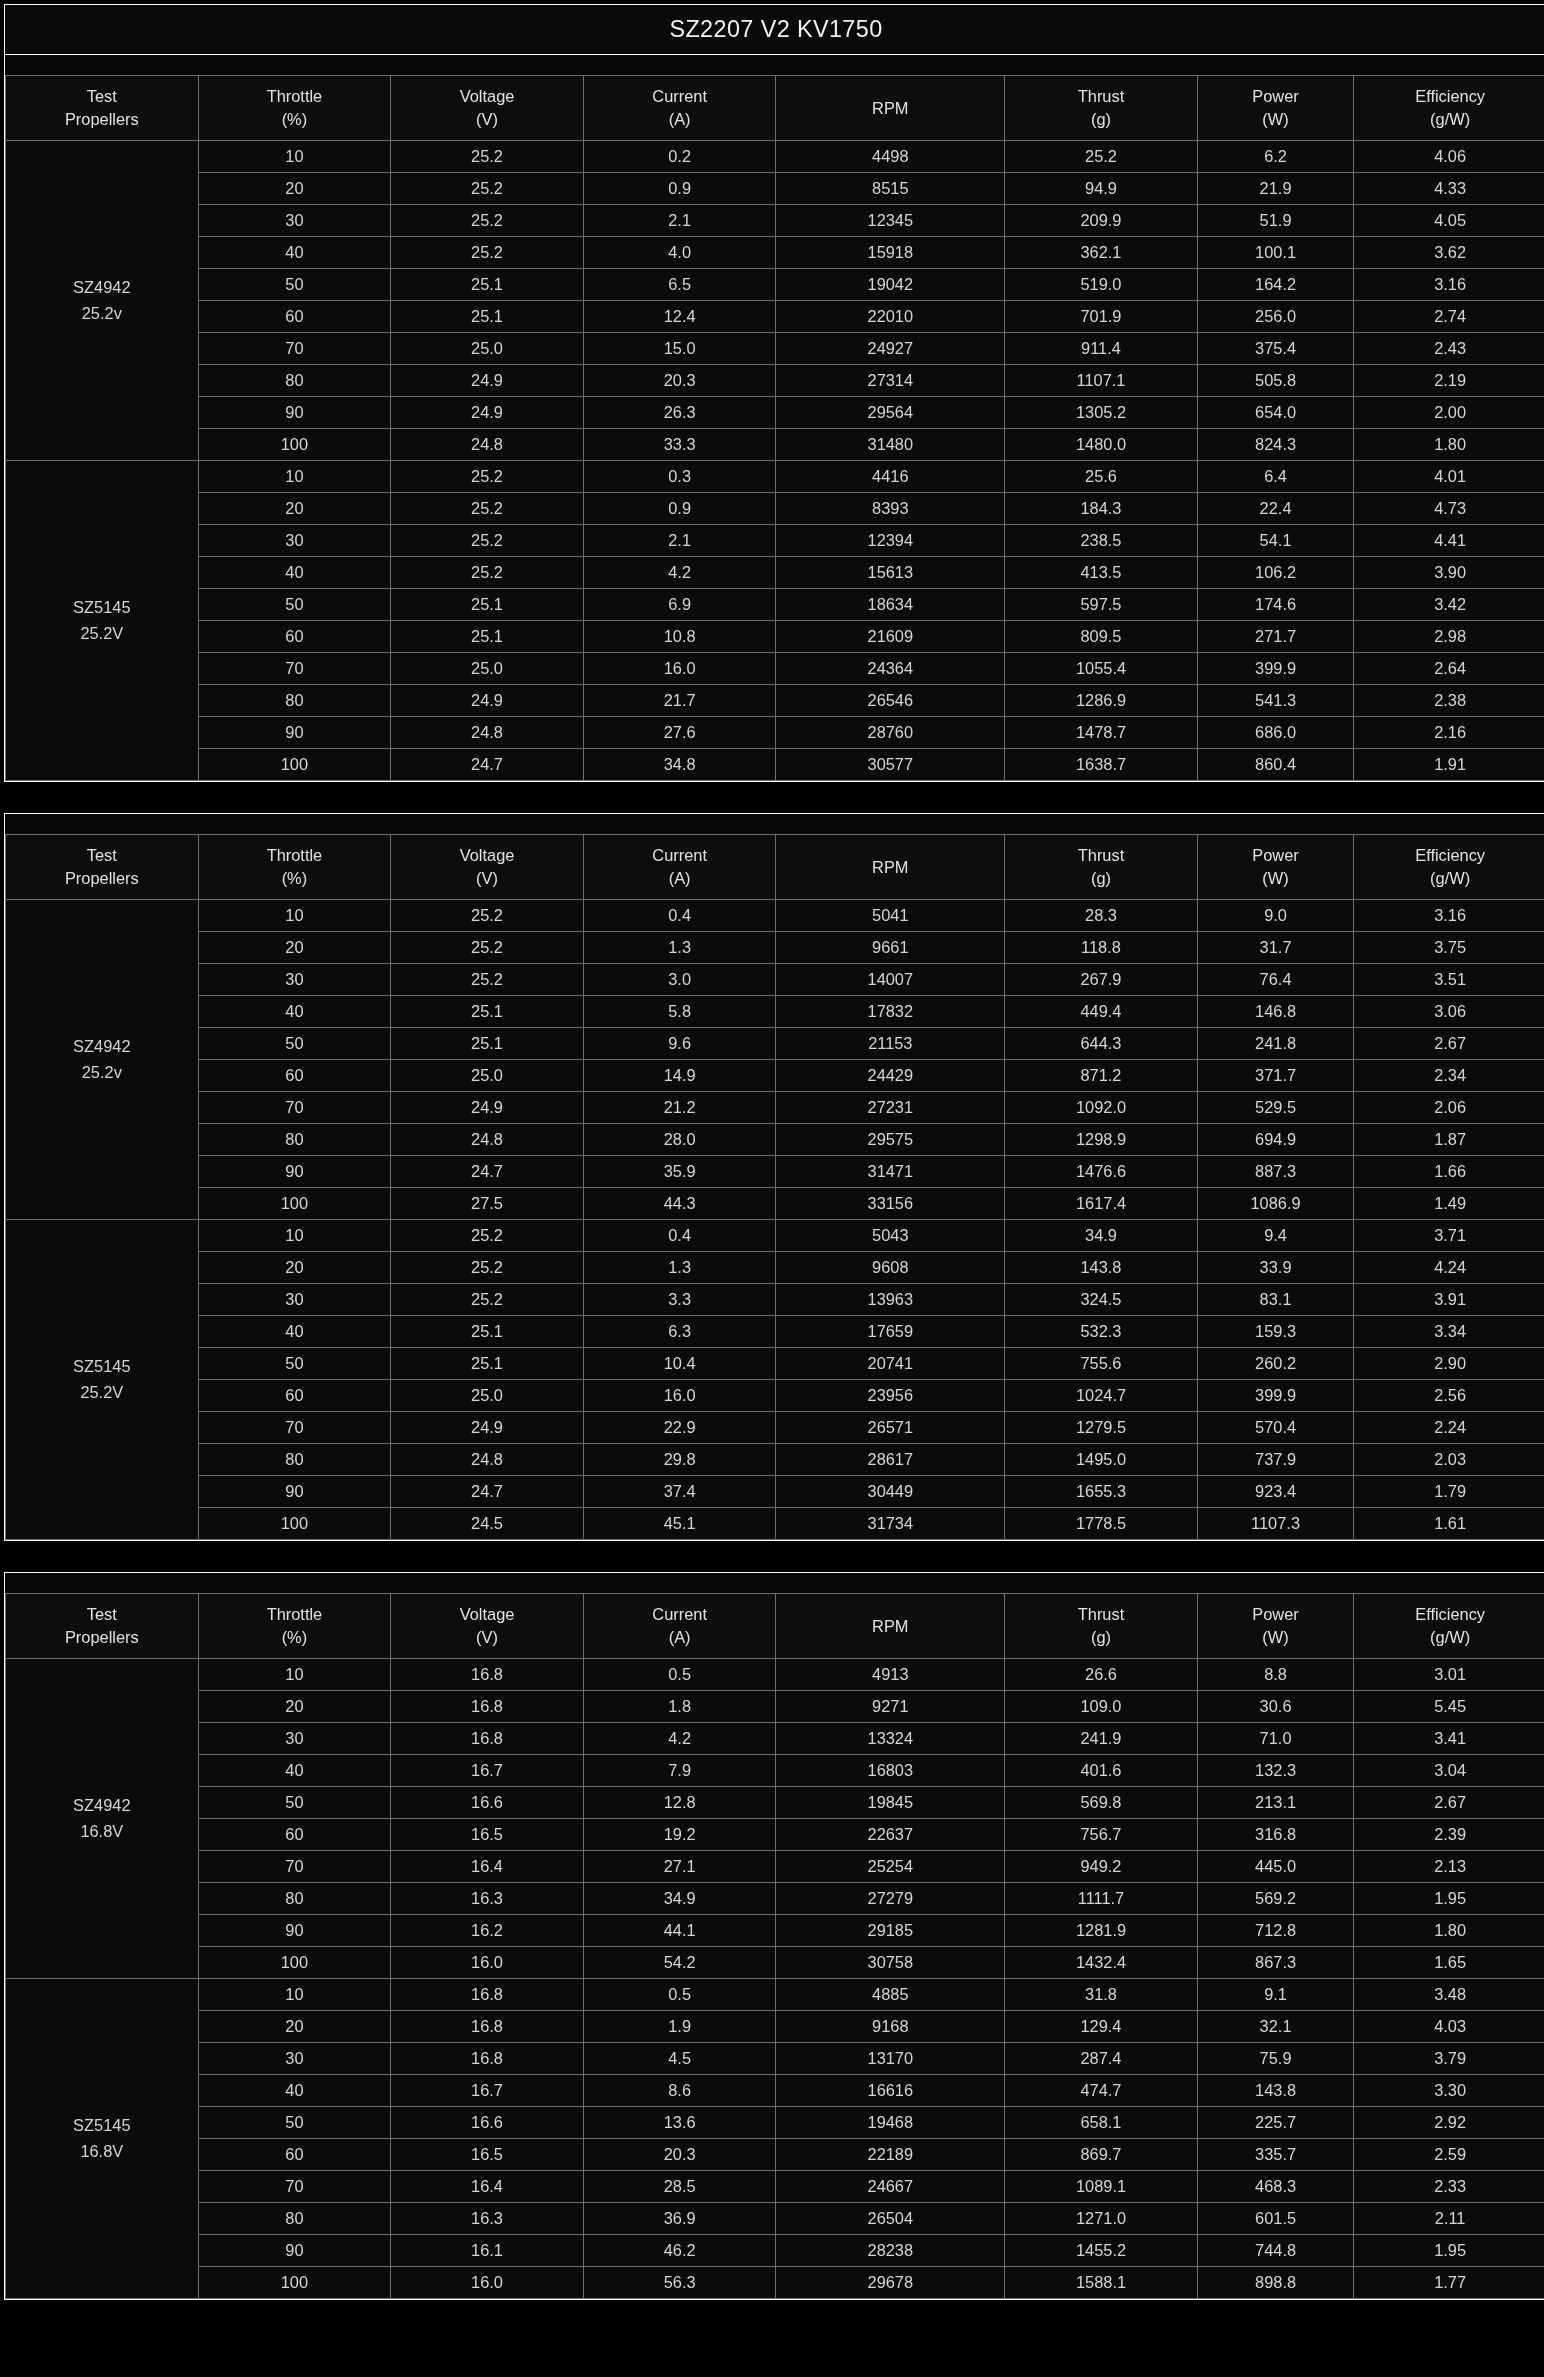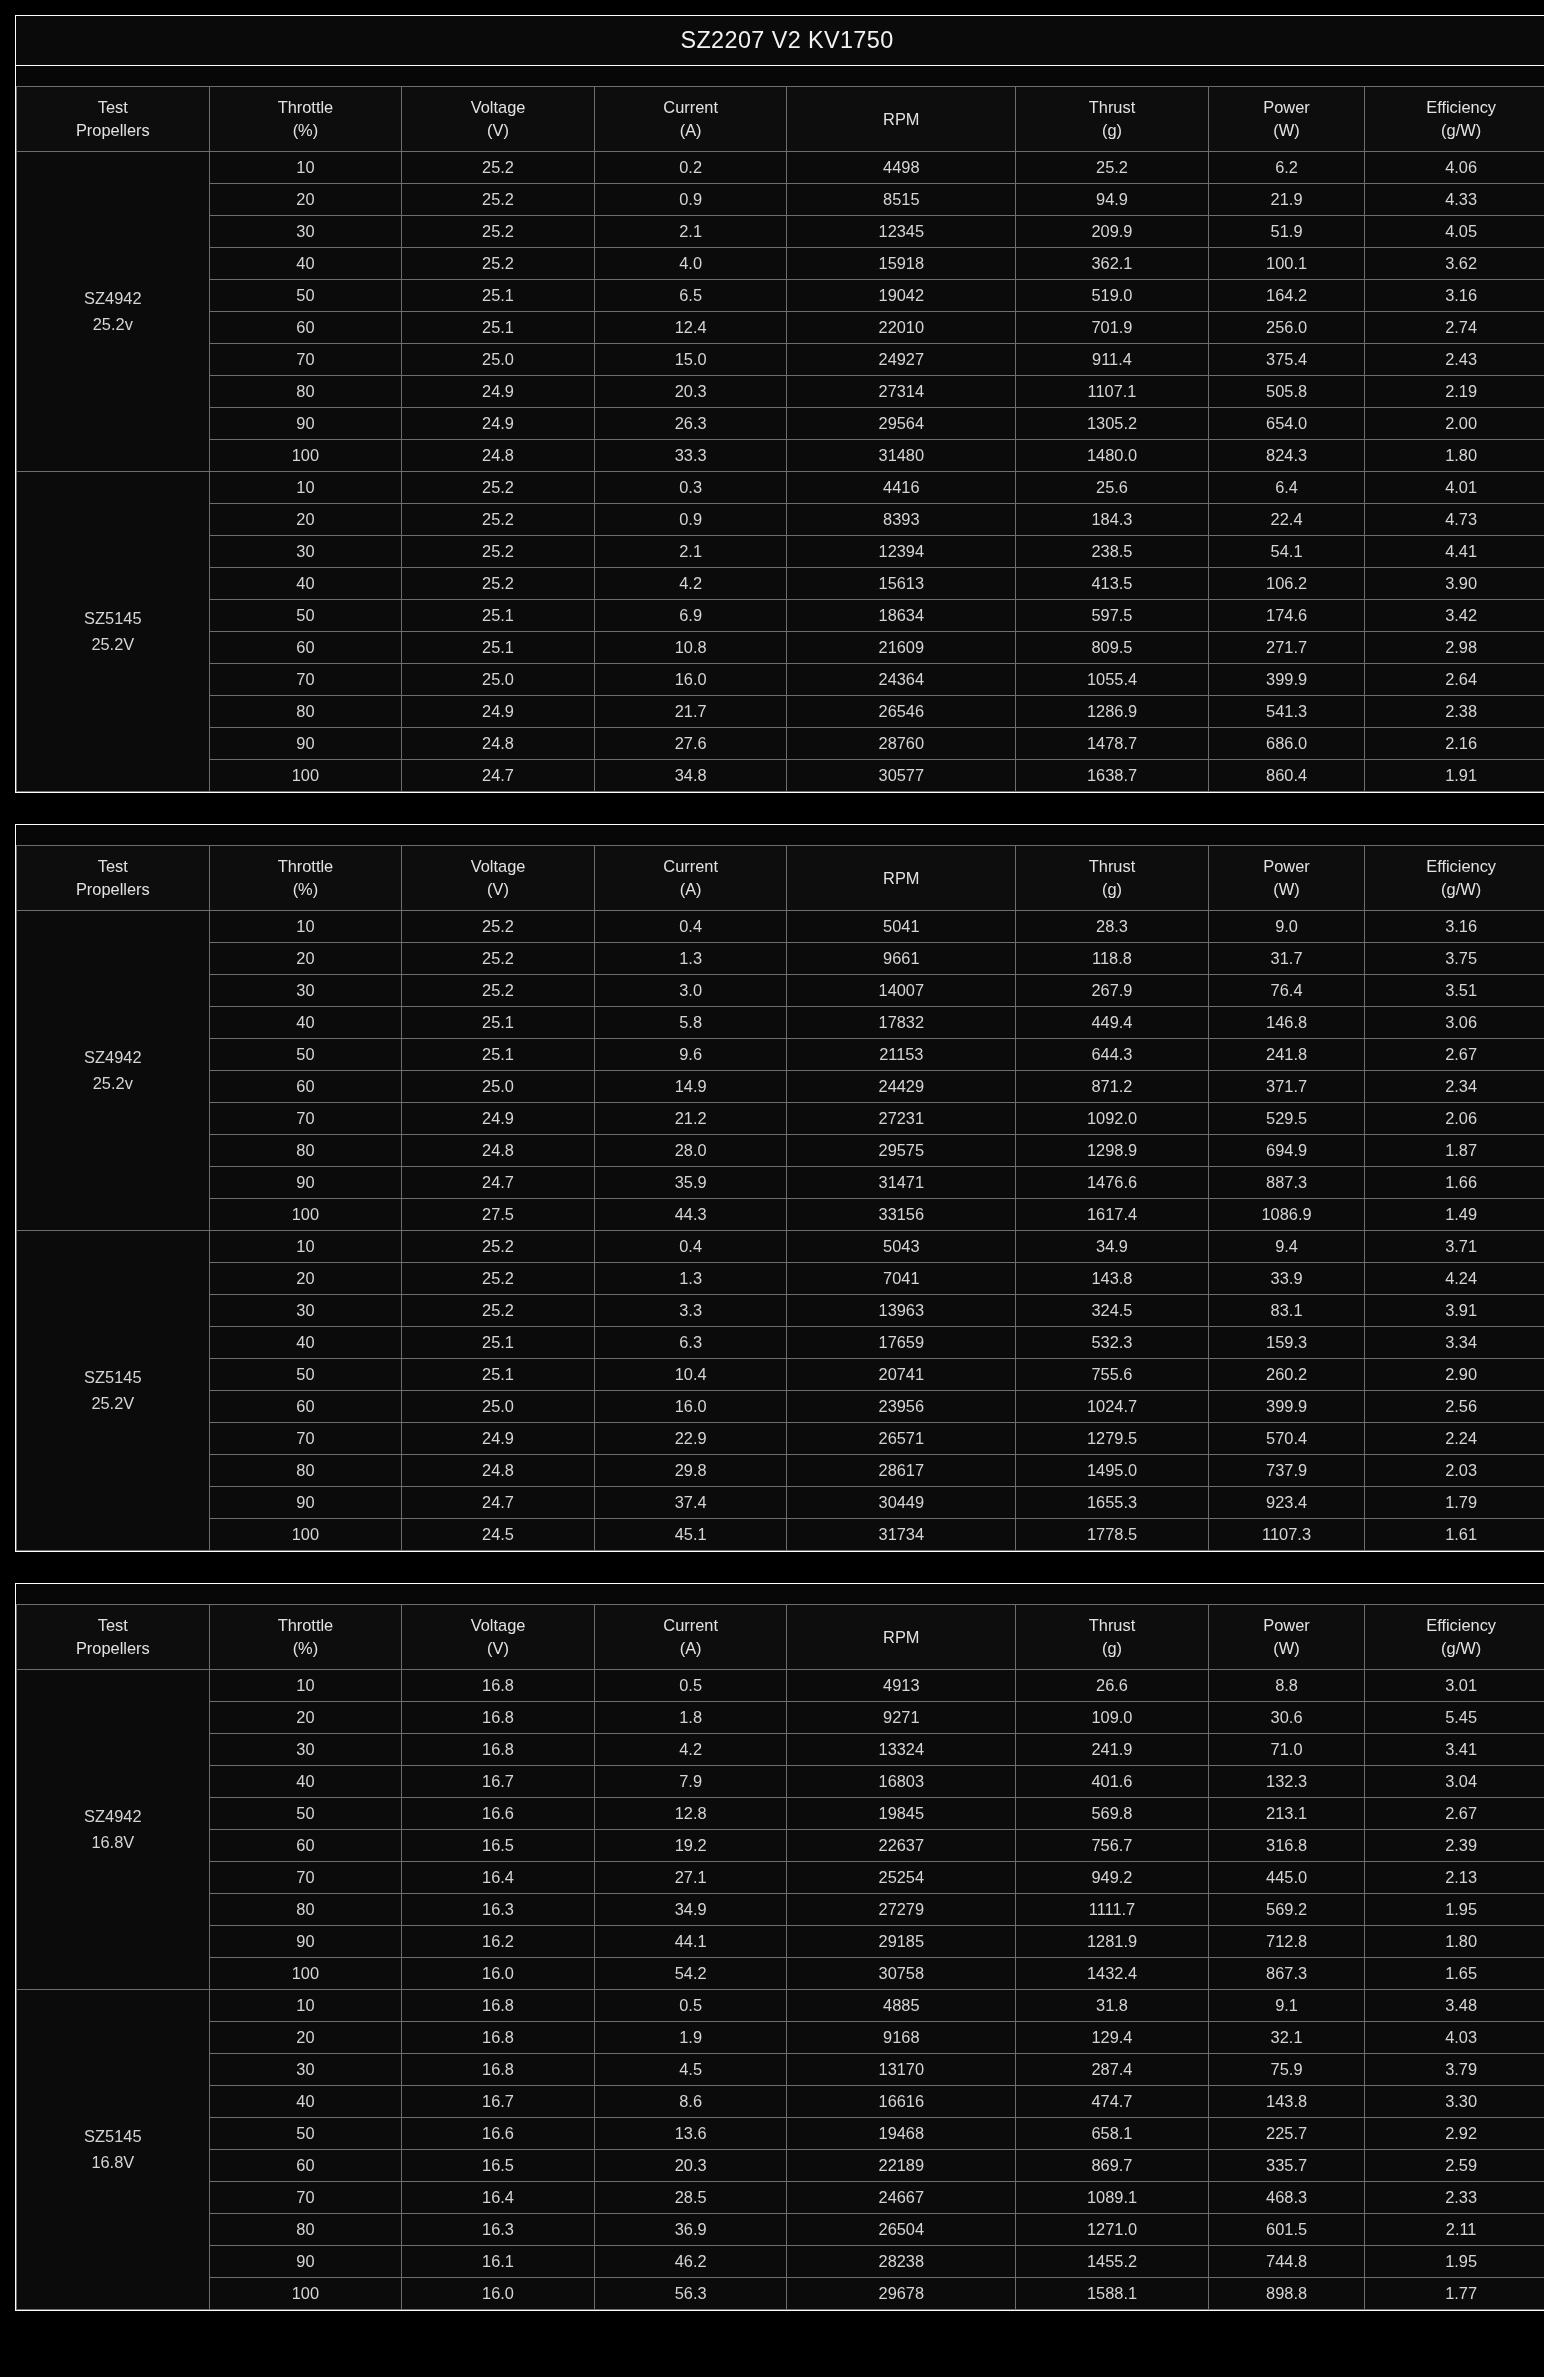--- a/index.html
+++ b/index.html
@@ -9,21 +9,21 @@
   }
   body {
     width: 1544px;
     font-family: "Liberation Sans", sans-serif;
     color: #d8d8d8;
     -webkit-font-smoothing: antialiased;
   }
   .page {
     width: 1544px;
     background: #000000;
-    padding: 15px;
+    padding: 4px;
     box-sizing: border-box;
   }
   .table-block {
     width: 1544px;
     box-sizing: border-box;
     border-top: 1.6px solid #ffffff;
     border-bottom: 1.6px solid #ffffff;
     border-left: 1.6px solid #ffffff;
     border-right: 1.6px solid #ffffff;
     background: #070707;
@@ -435,21 +435,21 @@
               <td>0.4</td>
               <td>5043</td>
               <td>34.9</td>
               <td>9.4</td>
               <td>3.71</td>
             </tr>
             <tr>
               <td>20</td>
               <td>25.2</td>
               <td>1.3</td>
-              <td>7041</td>
+              <td>9608</td>
               <td>143.8</td>
               <td>33.9</td>
               <td>4.24</td>
             </tr>
             <tr>
               <td>30</td>
               <td>25.2</td>
               <td>3.3</td>
               <td>13963</td>
               <td>324.5</td>

